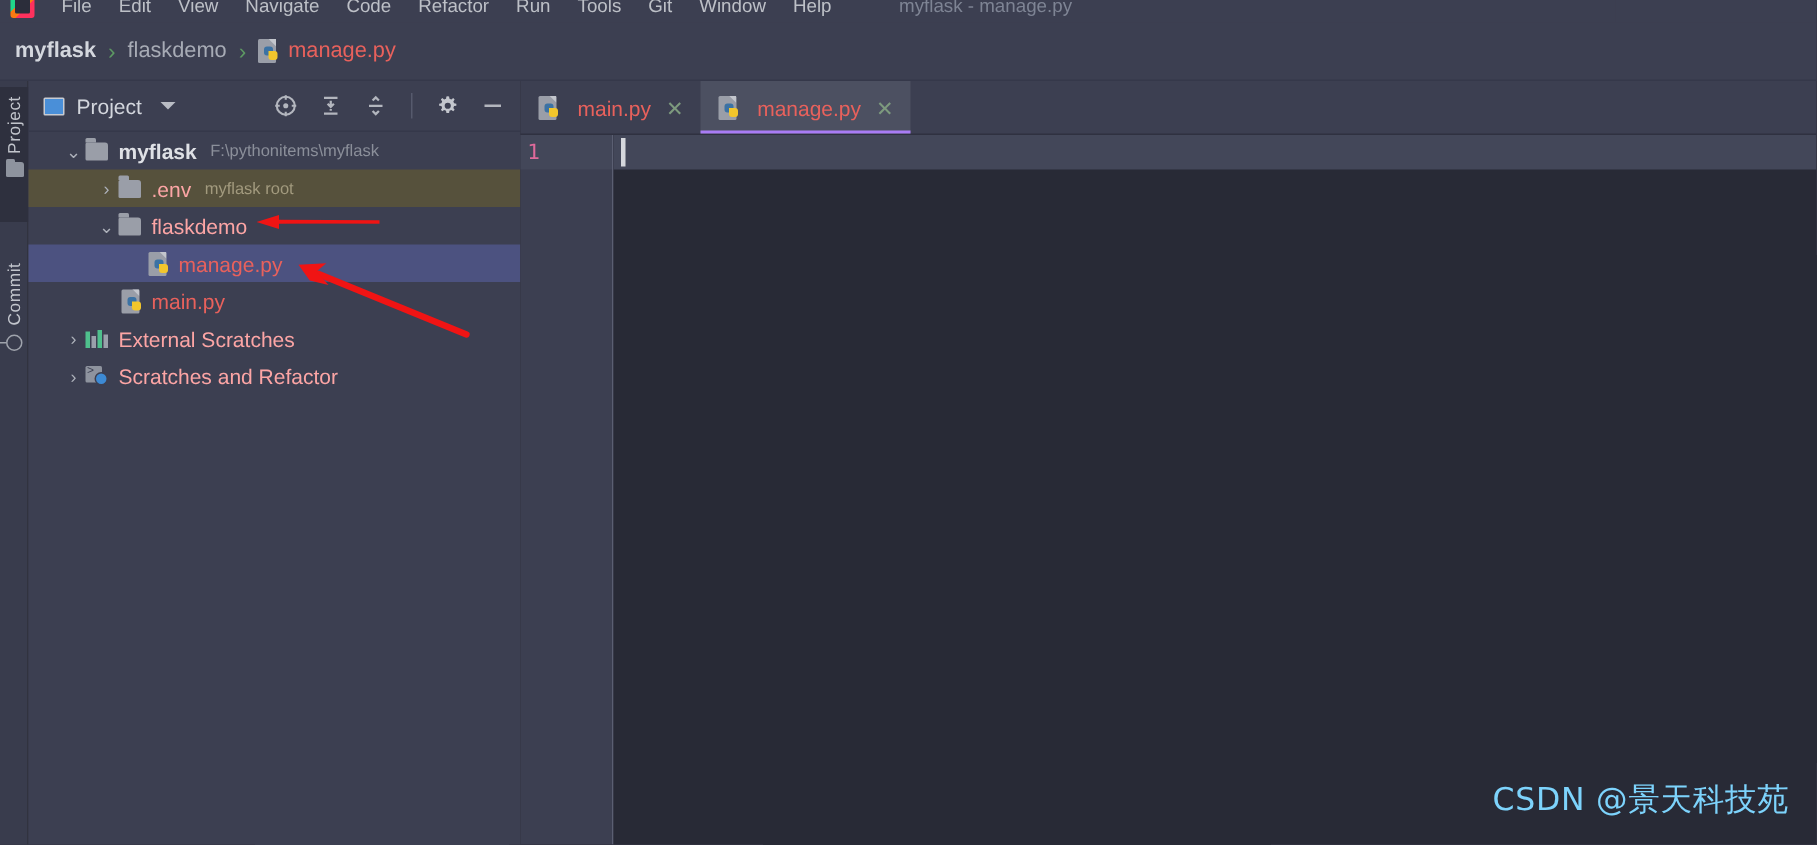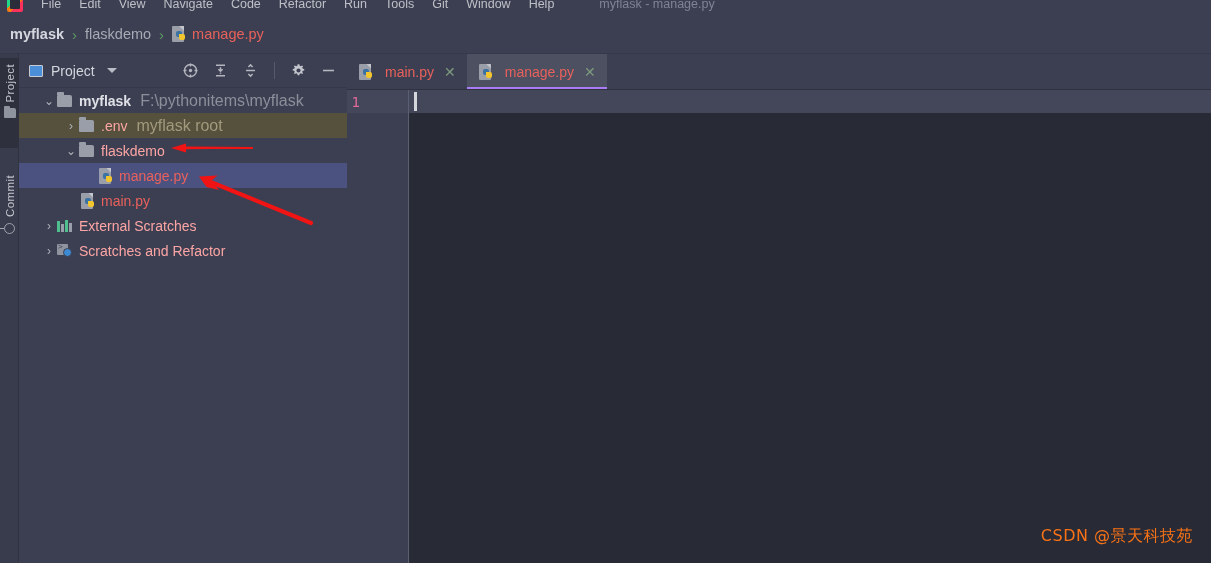--- a/index.html
+++ b/index.html
@@ -143,21 +143,21 @@
     width:15px; height:12px; background:#9a9ea8; border-radius:1px 2px 1px 1px;
     margin-right:7px; position:relative; flex:none;
   }
   .folder-ico:before{
     content:""; position:absolute; left:0; top:-3px; width:7px; height:3px;
     background:#9a9ea8; border-radius:1px 1px 0 0;
   }
   .lbl{ color:#fca5a5; }
   .lbl.bold{ font-weight:bold; color:#dfe1e6; }
   .lbl.py{ color:#e8615c; }
-  .sub{ color:#8b8f9a; margin-left:9px; font-size:16px; }
+  .sub{ color:#8b8f9a; margin-left:9px; font-size:11px; }
   .sub.lib{ color:#a29a7e; }
 
   .libs-ico{
     width:15px; height:13px; margin-right:7px; flex:none;
     display:flex; align-items:flex-end; gap:1.5px;
   }
   .libs-ico i{ display:block; width:2.6px; background:#46b98a; }
   .scratch-ico{
     width:15px; height:13px; margin-right:7px; flex:none; position:relative;
   }
@@ -213,21 +213,21 @@
   .caret{
     position:absolute; left:5px; top:2px; width:3px; height:19px; background:#d5d7dc;
   }
 
   
   .arrows{ position:absolute; left:0; top:0; width:1211px; height:563px; pointer-events:none; }
 
   
   .watermark{
     position:absolute; right:18px; bottom:16px;
-    font-size:16px; color:#f97316; letter-spacing:0.5px;
+    font-size:21px; color:#7dd3fc; letter-spacing:0.5px;
     font-family:"DejaVu Sans", sans-serif;
   }
 </style>
 </head>
 <body>
 
 <div id="app">
 
   <div class="menubar">
     <div class="inner">

